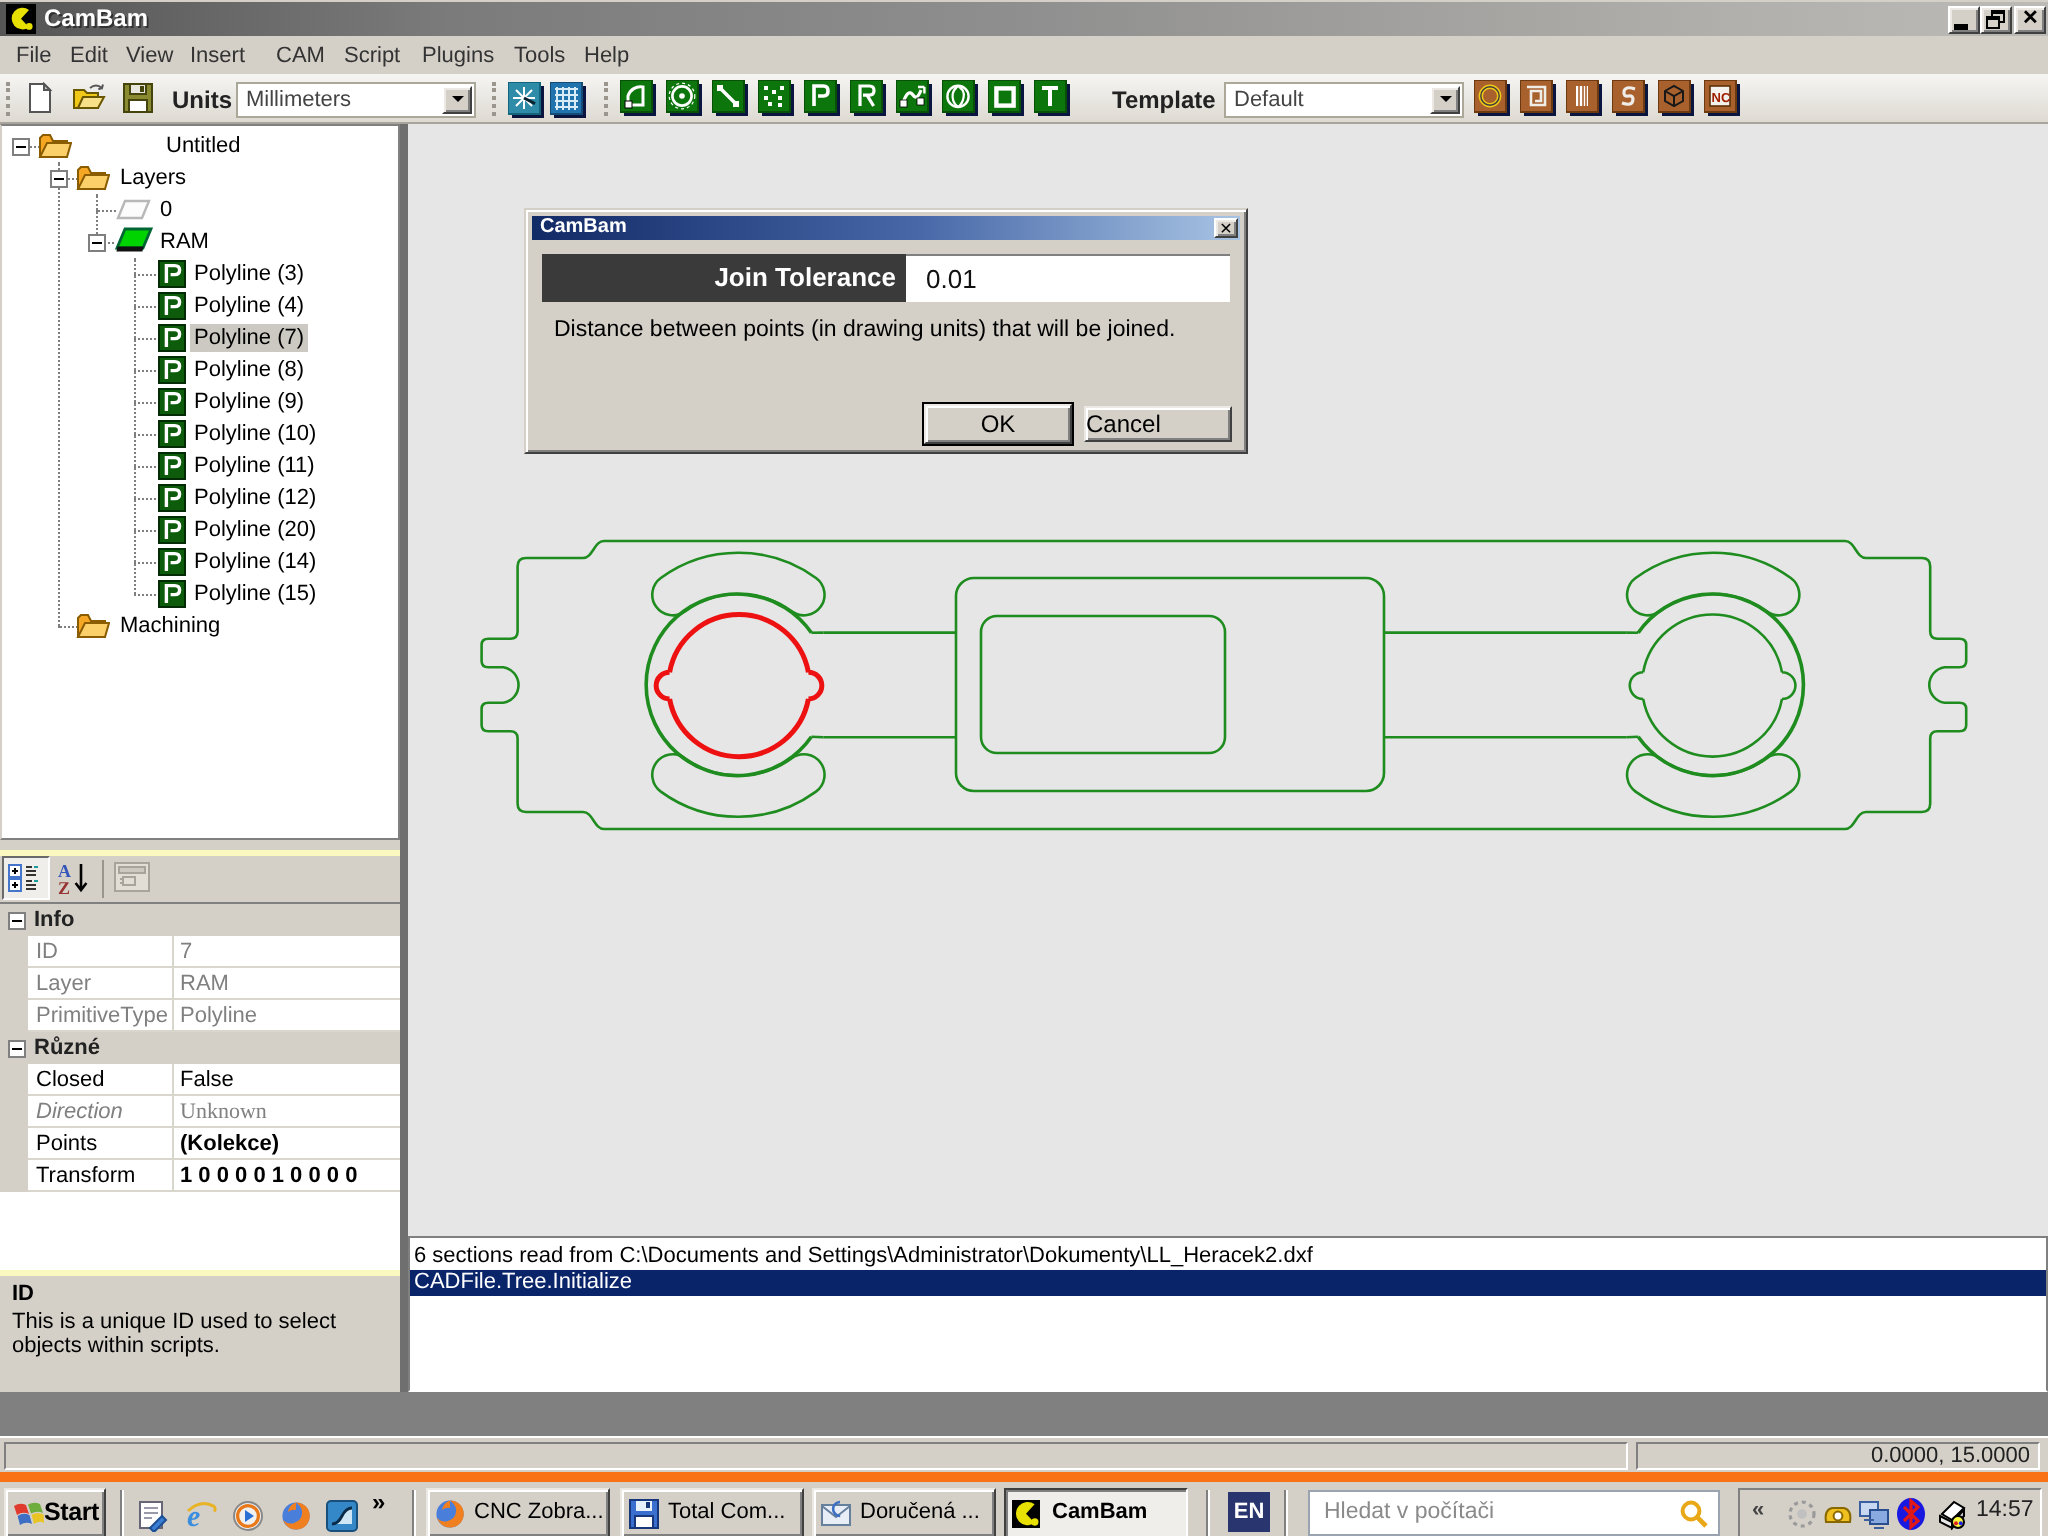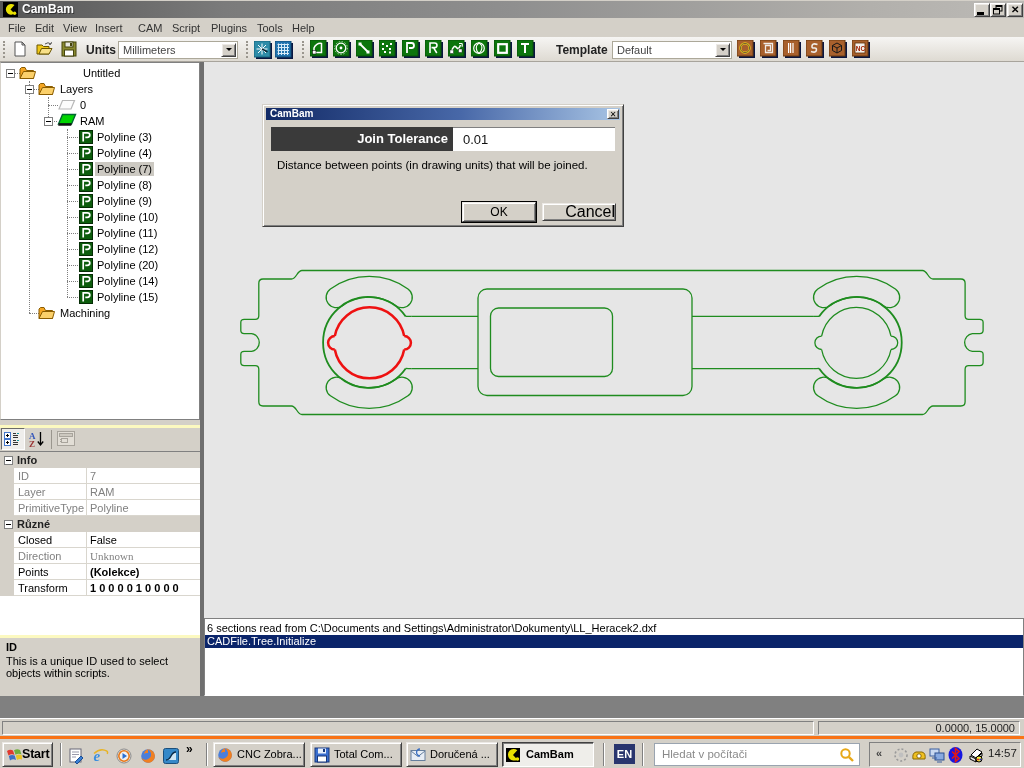--- a/index.html
+++ b/index.html
@@ -384,21 +384,21 @@
     <div class="abs" style="left:5.5px;top:523.5px;width:5px;height:1px;background:#000;"></div>
 <div class="abs" style="left:17px;top:517px;height:15px;line-height:15px;font-weight:bold;color:#222;">Různé</div>
 <div class="abs" style="left:0;top:532px;width:14px;height:16px;background:#d4d0c8;"></div>
 <div class="abs" style="left:14px;top:547px;width:186px;height:1px;background:#d9d6ce;"></div>
 <div class="abs" style="left:86px;top:532px;width:1px;height:16px;background:#d9d6ce;"></div>
 <div class="abs" style="left:18px;top:533px;height:15px;line-height:15px;color:#000;">Closed</div>
 <div class="abs" style="left:90px;top:533px;height:15px;line-height:15px;color:#000;font-weight:normal;">False</div>
 <div class="abs" style="left:0;top:548px;width:14px;height:16px;background:#d4d0c8;"></div>
 <div class="abs" style="left:14px;top:563px;width:186px;height:1px;background:#d9d6ce;"></div>
 <div class="abs" style="left:86px;top:548px;width:1px;height:16px;background:#d9d6ce;"></div>
-<div class="abs" style="left:18px;top:549px;height:31px;line-height:15px;color:#808080;">Direction</div>
+<div class="abs" style="left:18px;top:549px;height:31px;line-height:15px;color:#808080;font-style:italic;">Direction</div>
 <div class="abs" style="left:90px;top:549px;height:15px;line-height:15px;color:#808080;font-weight:normal;font-family:Liberation Serif, serif;">Unknown</div>
 <div class="abs" style="left:0;top:564px;width:14px;height:16px;background:#d4d0c8;"></div>
 <div class="abs" style="left:14px;top:579px;width:186px;height:1px;background:#d9d6ce;"></div>
 <div class="abs" style="left:86px;top:564px;width:1px;height:16px;background:#d9d6ce;"></div>
 <div class="abs" style="left:18px;top:565px;height:15px;line-height:15px;color:#000;">Points</div>
 <div class="abs" style="left:90px;top:565px;height:15px;line-height:15px;color:#000;font-weight:bold;">(Kolekce)</div>
 <div class="abs" style="left:0;top:580px;width:14px;height:16px;background:#d4d0c8;"></div>
 <div class="abs" style="left:14px;top:595px;width:186px;height:1px;background:#d9d6ce;"></div>
 <div class="abs" style="left:86px;top:580px;width:1px;height:16px;background:#d9d6ce;"></div>
 <div class="abs" style="left:18px;top:581px;height:15px;line-height:15px;color:#000;">Transform</div>
@@ -410,21 +410,21 @@
   <div style="margin-top:2px;line-height:12px;">This is a unique ID used to select objects within scripts.</div>
 </div>
 
 <div class="abs" style="left:0;top:696px;width:1024px;height:22px;background:#808080;"></div>
 
 <div class="abs" style="left:0;top:718px;width:1024px;height:18px;background:#d4d0c8;border-top:1px solid #fff;">
   <div class="abs sunken" style="left:2px;top:2px;width:812px;height:14px;"></div>
   <div class="abs sunken" style="left:818px;top:2px;width:202px;height:14px;text-align:right;padding-right:4px;line-height:13px;color:#222;">0.0000, 15.0000</div>
 </div>
 
-<div class="abs" id="taskbar" style="left:0;top:736px;width:1024px;height:32px;background:#d4d0c8;border-top:3px solid #f97316;">
+<div class="abs" id="taskbar" style="left:0;top:736px;width:1024px;height:32px;background:#d4d0c8;border-top:5px solid #f97316;">
 <div class="abs raised2" style="left:2px;top:3px;width:51px;height:25px;background:#d4d0c8;"></div>
 <svg class="abs" style="left:6px;top:8px;" width="16" height="15" viewBox="0 0 16 15">
 <path d="M1 4 Q4 2 7 3.5 L8.5 8 Q5.5 6.5 2.5 8.5 Z" fill="#e03a2f"></path>
 <path d="M8 3.3 Q11 1.5 14 3 L15.5 7.5 Q12.5 6 9.5 7.8 Z" fill="#6fae3c"></path>
 <path d="M2.8 9 Q5.8 7 8.8 8.6 L10 13 Q7 11.5 4 13.5 Z" fill="#3f6fc4"></path>
 <path d="M9.8 8.4 Q12.8 6.6 15.8 8.2 L16 12.6 Q14 11 11 13 Z" fill="#e8c424"></path>
     </svg>
 <div class="abs" style="left:22px;top:8px;font-weight:bold;font-size:12.5px;color:#000;letter-spacing:-0.2px;">Start</div>
 <div class="abs" style="left:60px;top:4px;width:2px;height:23px;border-left:1px solid #808080;border-right:1px solid #fff;"></div>
 <svg class="abs" style="left:68px;top:9px;" width="16" height="16" viewBox="0 0 16 16">
@@ -523,14 +523,14 @@
 </div>
 
 <div class="abs" id="dialog" style="left:262px;top:104px;width:362px;height:123px;background:#d4d0c8;border-top:1px solid #d4d0c8;border-left:1px solid #d4d0c8;border-right:1px solid #404040;border-bottom:1px solid #404040;box-shadow:inset 1px 1px 0 #fff, inset -1px -1px 0 #808080;">
   <div class="abs" style="left:3px;top:3px;width:354px;height:12px;background:linear-gradient(to right,#122a66,#4868a8 55%,#a8c4e4);"></div>
   <div class="abs" style="left:7px;top:3px;color:#fff;font-weight:bold;font-size:10px;line-height:12px;">CamBam</div>
   <div class="abs raised" style="left:344px;top:4px;width:12px;height:10px;background:#d4d0c8;font-size:8px;line-height:9px;text-align:center;">✕</div>
   <div class="abs" style="left:8px;top:22px;width:182px;height:24px;background:#3a3a3a;color:#fff;font-weight:bold;font-size:13px;text-align:right;line-height:24px;padding-right:5px;">Join Tolerance</div>
   <div class="abs" style="left:190px;top:22px;width:162px;height:24px;background:#fff;border-top:1px solid #808080;color:#111;font-size:13px;line-height:23px;padding-left:10px;">0.01</div>
   <div class="abs" style="left:14px;top:54px;font-size:11.5px;color:#000;">Distance between points (in drawing units) that will be joined.</div>
   <div class="abs raised2" style="left:199px;top:97px;width:74px;height:20px;background:#d4d0c8;text-align:center;line-height:18px;font-size:12px;outline:1px solid #000;">OK</div>
-  <div class="abs raised2" style="left:279px;top:98px;width:74px;height:18px;background:#d4d0c8;text-align:right;line-height:16px;font-size:16px;">Cancel</div>
+  <div class="abs raised2" style="left:279px;top:98px;width:74px;height:18px;background:#d4d0c8;text-align:left;line-height:16px;font-size:12px;">Cancel</div>
 </div>
 
 </body></html>

